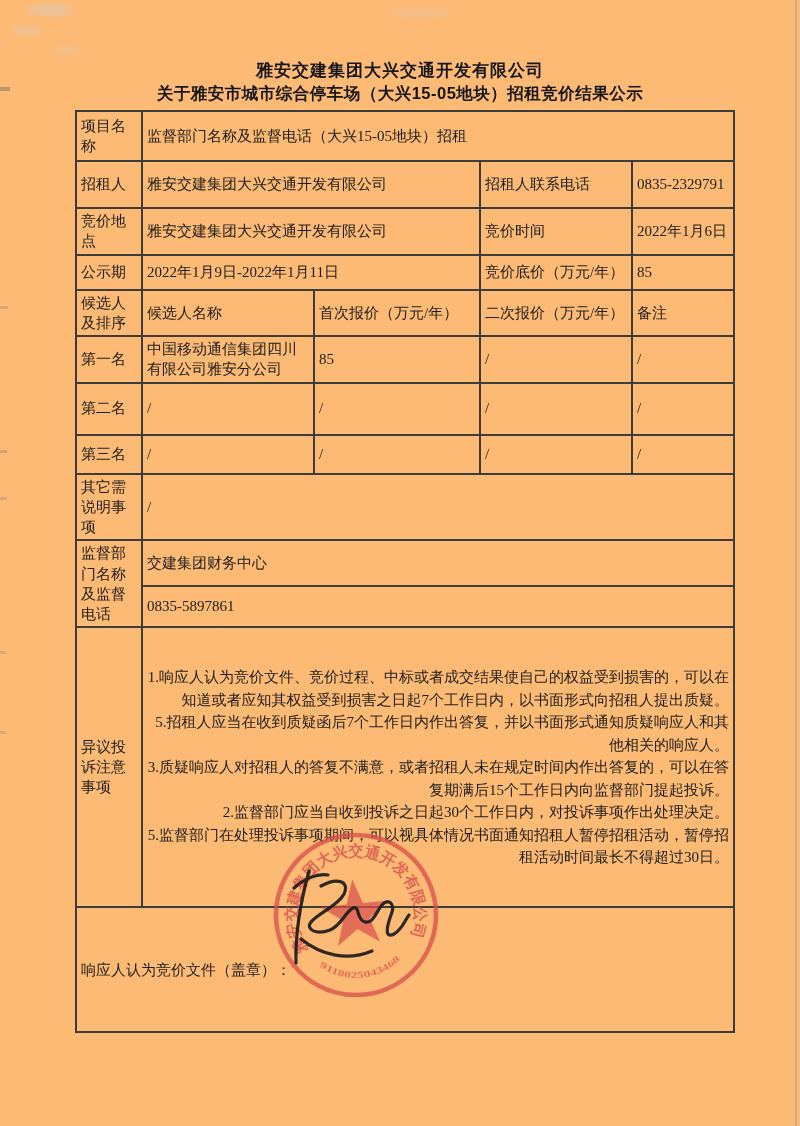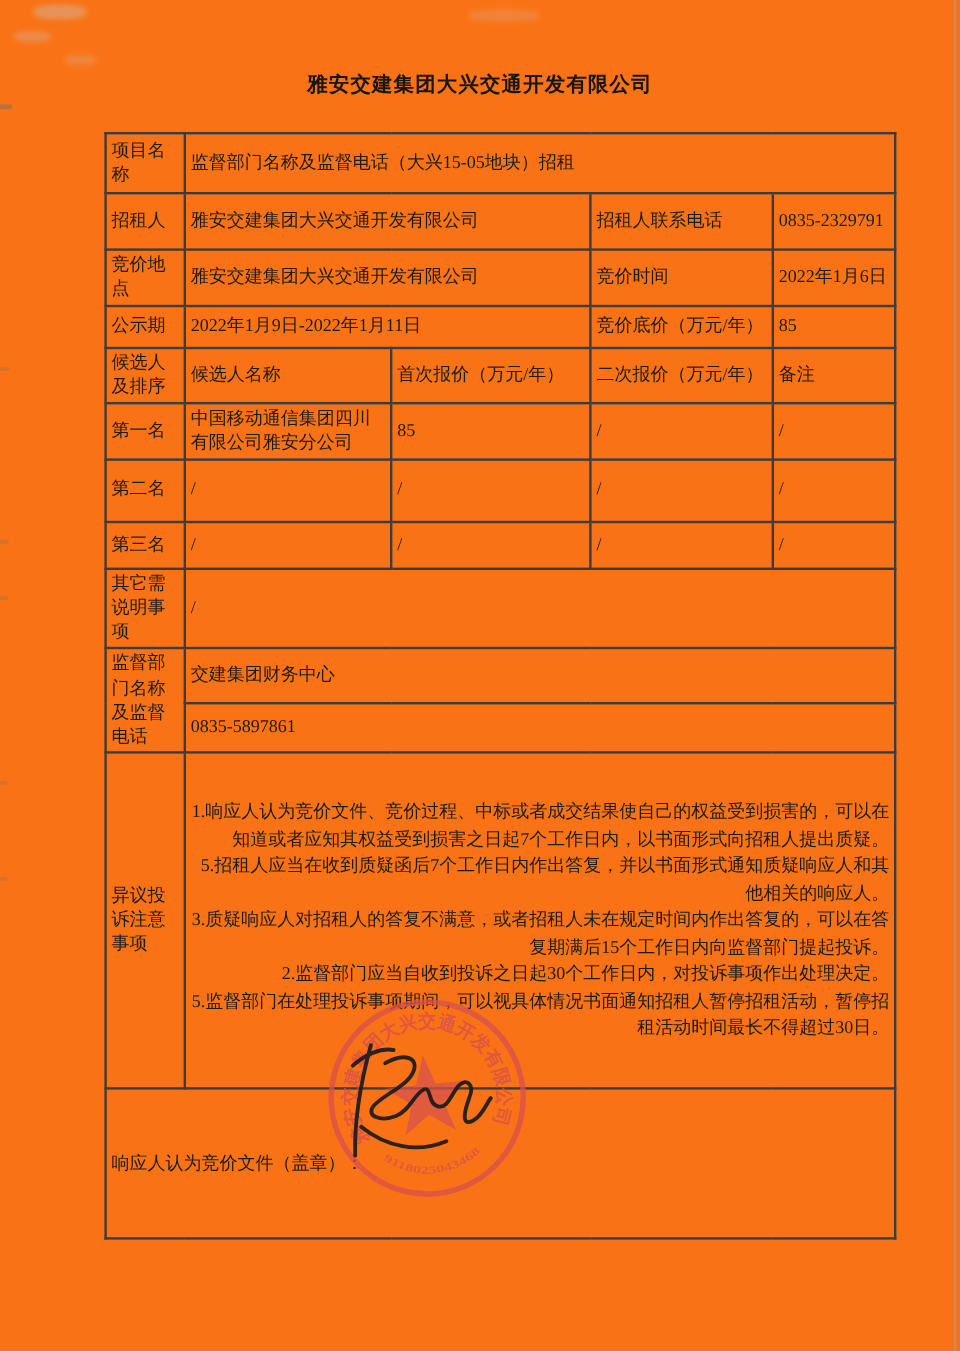--- a/index.html
+++ b/index.html
@@ -1,30 +1,30 @@
 <!DOCTYPE html>
 <html><head>
 <meta charset="utf-8">
 <style>
   html,body{margin:0;padding:0;background:#ffffff;}
   .page{
-    position:relative;width:800px;height:1126px;background:#f97316;
+    position:relative;width:800px;height:1126px;background:#fdba74;
     font-family:"Liberation Serif", serif;color:#1f1f1f;overflow:hidden;
   }
   
   .edge-line{position:absolute;top:0;left:795px;width:2px;height:1126px;background:#9aa0a6;opacity:.55;}
   .smudge{position:absolute;background:#c9ced6;border-radius:40%;filter:blur(2px);}
   .dash{position:absolute;background:#6b6f74;}
   
   .titles{position:absolute;left:0;top:60px;width:800px;text-align:center;
     font-family:"Liberation Sans", sans-serif;font-weight:700;color:#161616;}
   .titles .t1{font-size:17px;line-height:22px;letter-spacing:1px;}
   .titles .t2{font-size:16.5px;line-height:22px;letter-spacing:.5px;}
   
-  table.doc{position:absolute;left:87px;top:110px;width:658px;border-collapse:collapse;table-layout:fixed;}
+  table.doc{position:absolute;left:75px;top:110px;width:658px;border-collapse:collapse;table-layout:fixed;}
   table.doc td{border:2px solid #3c3c3c;font-size:15px;padding:2px 4px;vertical-align:middle;
     word-break:break-all;line-height:1.35;color:#1c1c1c;}
   td.lab{font-size:14.5px;padding:2px 1px 2px 2px;}
   td.c{text-align:left;}
   td.notes{padding:6px 8px 6px 5px;}
   td.notes .ni{font-size:15px;line-height:1.5;text-align:right;}
   td.sig{padding-left:4px;font-size:15px;}
   .slash{font-size:16px;}
   
   svg.overlay{position:absolute;left:0;top:0;pointer-events:none;}
@@ -41,20 +41,21 @@
   <div class="smudge" style="left:390px;top:8px;width:60px;height:10px;opacity:.18;"></div>
   <div class="dash" style="left:0;top:87px;width:10px;height:4px;opacity:.45;"></div>
   <div class="dash" style="left:0;top:306px;width:8px;height:3px;opacity:.25;"></div>
   <div class="dash" style="left:0;top:450px;width:7px;height:3px;opacity:.30;"></div>
   <div class="dash" style="left:0;top:497px;width:7px;height:3px;opacity:.25;"></div>
   <div class="dash" style="left:0;top:651px;width:6px;height:3px;opacity:.22;"></div>
   <div class="dash" style="left:0;top:731px;width:6px;height:3px;opacity:.22;"></div>
 
   <div class="titles">
     <div class="t1">雅安交建集团大兴交通开发有限公司</div>
+    <div class="t2">关于雅安市城市综合停车场（大兴15-05地块）招租竞价结果公示</div>
   </div>
 
   <table class="doc">
     <colgroup>
       <col style="width:66px">
         <col style="width:172px">
         <col style="width:166px">
         <col style="width:152px">
         <col style="width:102px">
     </colgroup>

